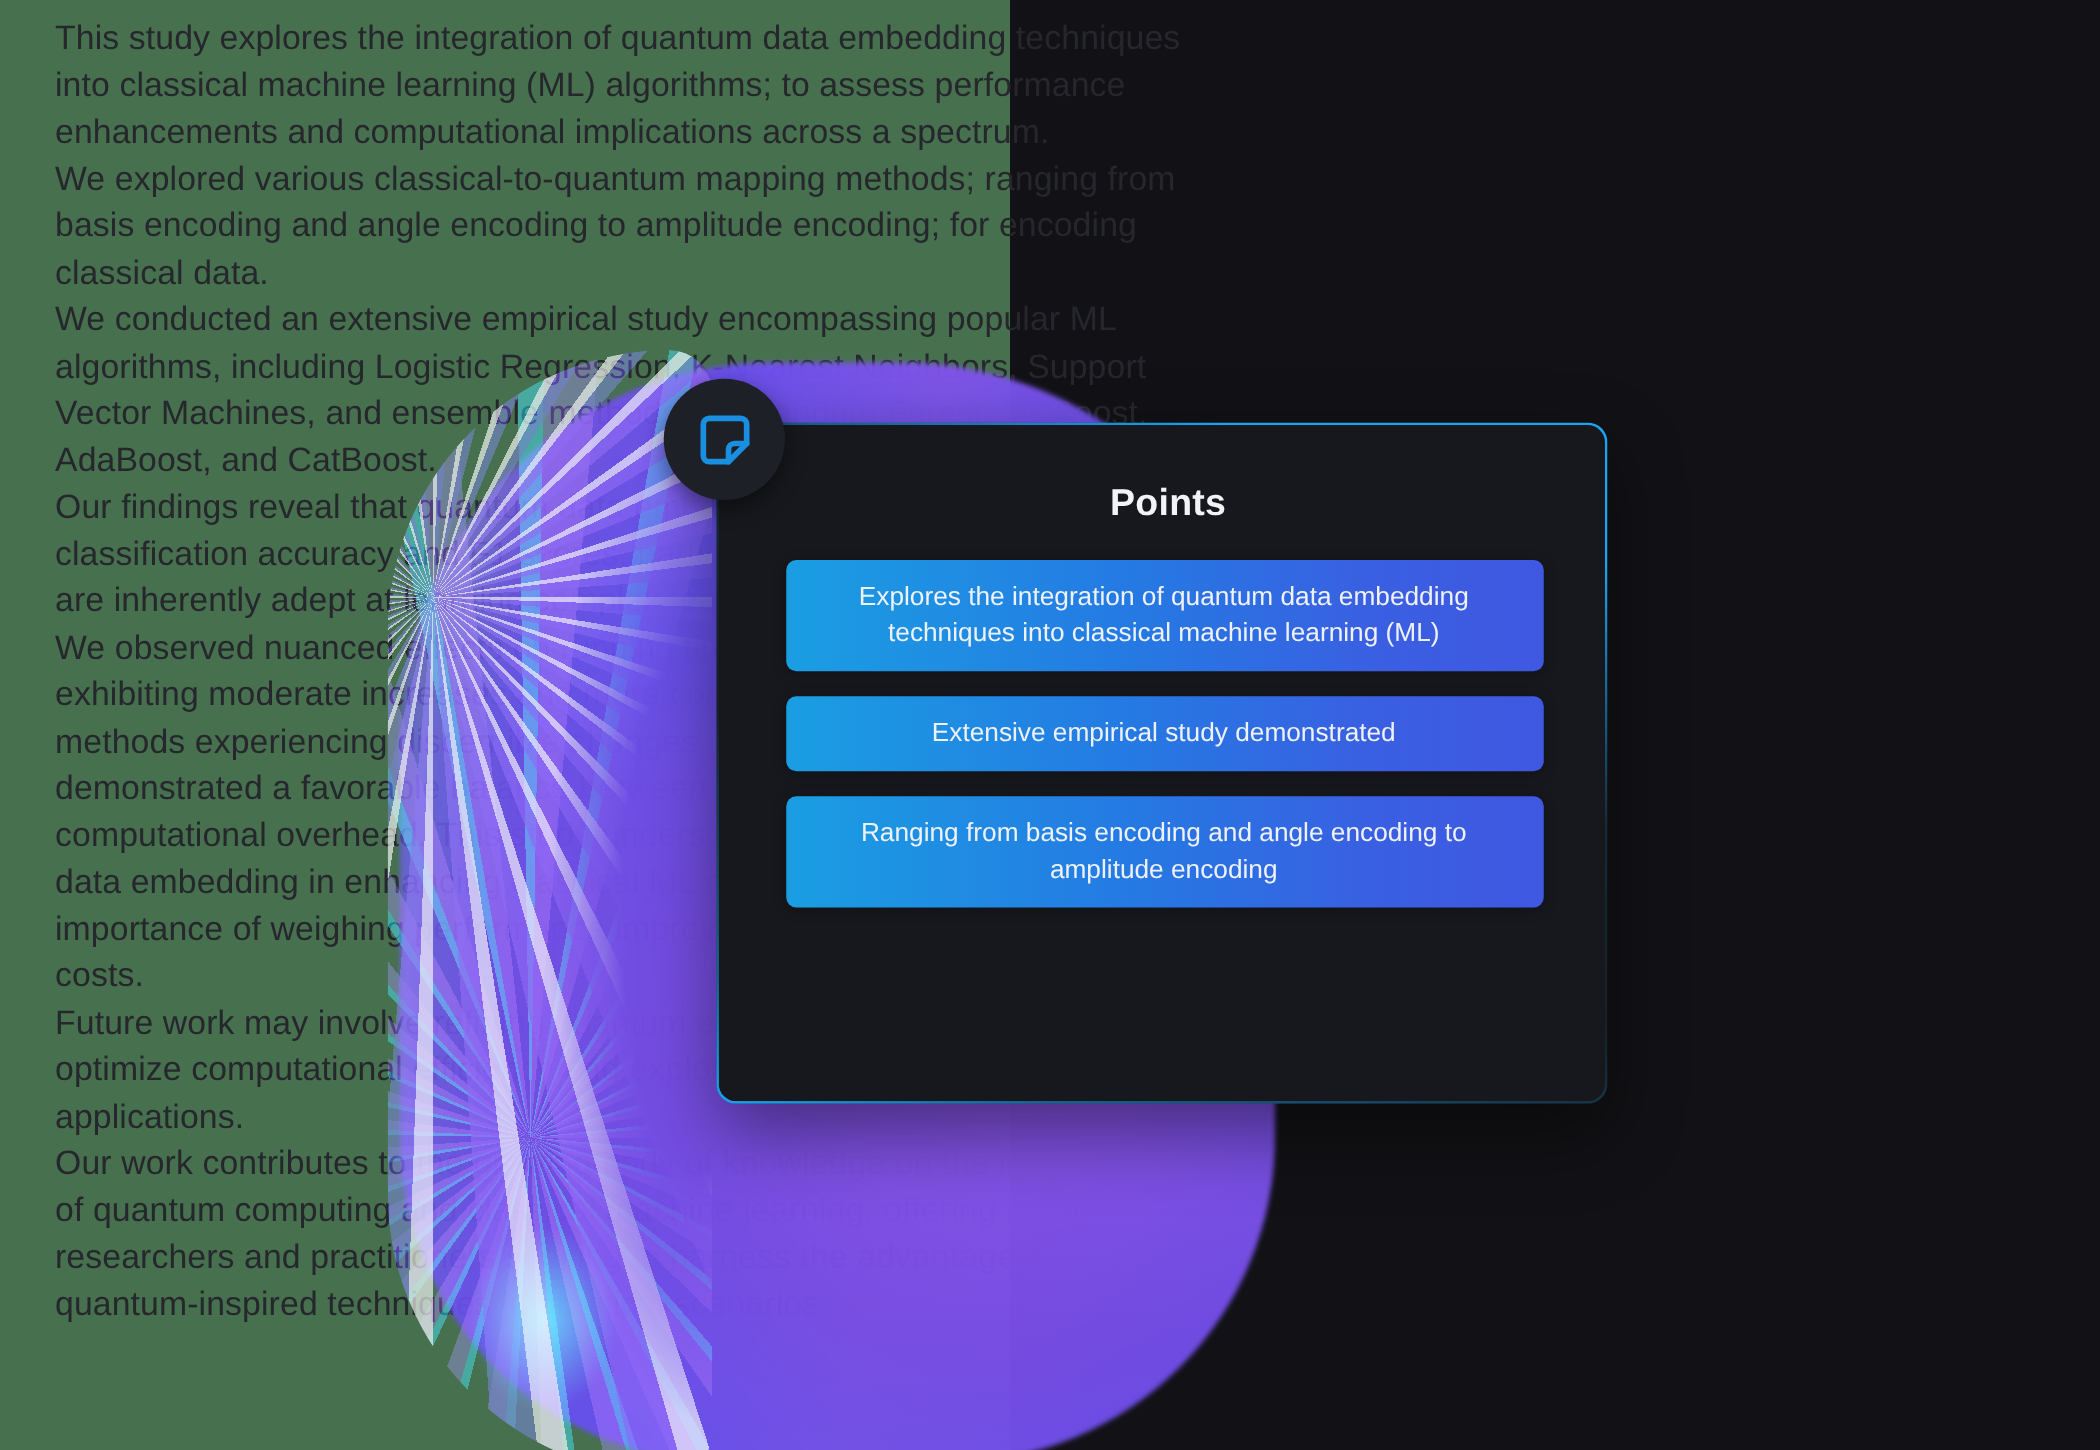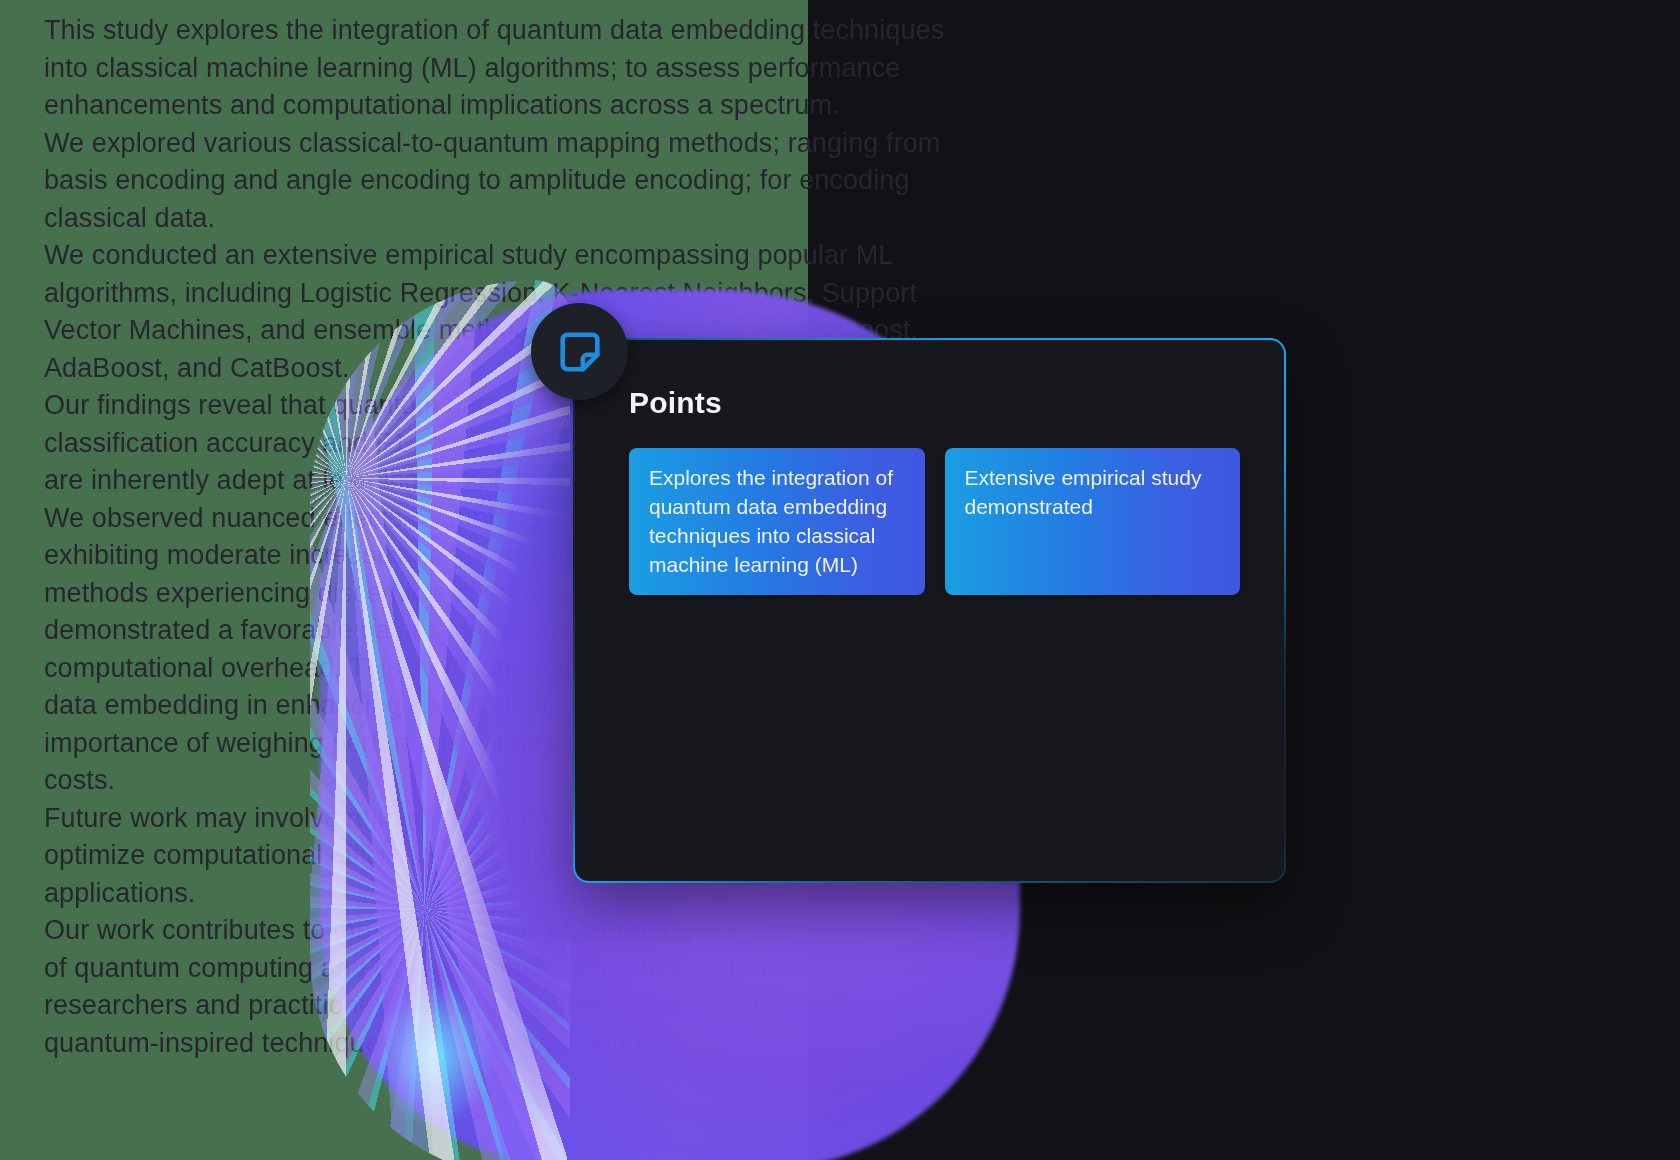--- a/index.html
+++ b/index.html
@@ -80,32 +80,33 @@
     position:absolute; left:573px; top:338px; width:713px; height:545px;
     background:#17181d;
     border-radius:16px;
     border:2px solid transparent;
     background-image:
       linear-gradient(#17181d,#17181d),
       linear-gradient(200deg,#1aa3f0 0%, #1aa3f0 14%, rgba(26,163,240,.12) 40%, rgba(26,163,240,.05) 60%, rgba(26,163,240,.55) 88%, #1aa3f0 100%);
     background-origin:border-box;
     background-clip:padding-box, border-box;
     box-shadow:0 24px 60px rgba(0,0,0,.45);
+    text-align:center;
   }
   .card-inner{
     position:absolute; inset:0; padding:46px 44px 0 54px;
   }
   .card-title{
     color:#f2f3f6;
     font-size:30px;
     font-weight:bold;
     letter-spacing:.2px;
     margin-bottom:28px;
   }
-  .points-list{ display:flex; flex-direction:row; gap:20px; }
+  .points-list{ display:flex; flex-direction:column; gap:20px; }
   .point-pill{
     width:606px;
     border-radius:8px;
     padding:15px 22px 16px 20px;
     color:#eef2f8;
     font-size:21px;
     line-height:29px;
     background:linear-gradient(90deg,#1a9ee2 0%, #2579e3 46%, #3a5fe2 78%, #3f58e1 100%);
     box-shadow:0 2px 10px rgba(0,0,0,.25);
   }
@@ -136,20 +137,21 @@
     <div class="blob-noise"></div>
     <div class="blob-cyan"></div>
   </div>
 
   <div class="card">
     <div class="card-inner">
       <div class="card-title">Points</div>
       <div class="points-list" id="points-list">
           <div class="point-pill">Explores the integration of quantum data embedding techniques into classical machine learning (ML)</div>
           <div class="point-pill">Extensive empirical study demonstrated</div>
+          <div class="point-pill">Ranging from basis encoding and angle encoding to amplitude encoding</div>
         </div>
     </div>
   </div>
 
   <div class="icon-badge">
     <span>
       <svg width="52" height="52" viewBox="0 0 24 24" fill="none" stroke="#1a8fe0" stroke-width="2.1" stroke-linecap="round" stroke-linejoin="round">
         <path d="M4 6.2a2.2 2.2 0 0 1 2.2-2.2h11.6A2.2 2.2 0 0 1 20 6.2v7.1l-6.7 6.7H6.2A2.2 2.2 0 0 1 4 17.8z"></path>
         <path d="M20 13.3h-4.5a2.2 2.2 0 0 0-2.2 2.2V20"></path>
       </svg>

